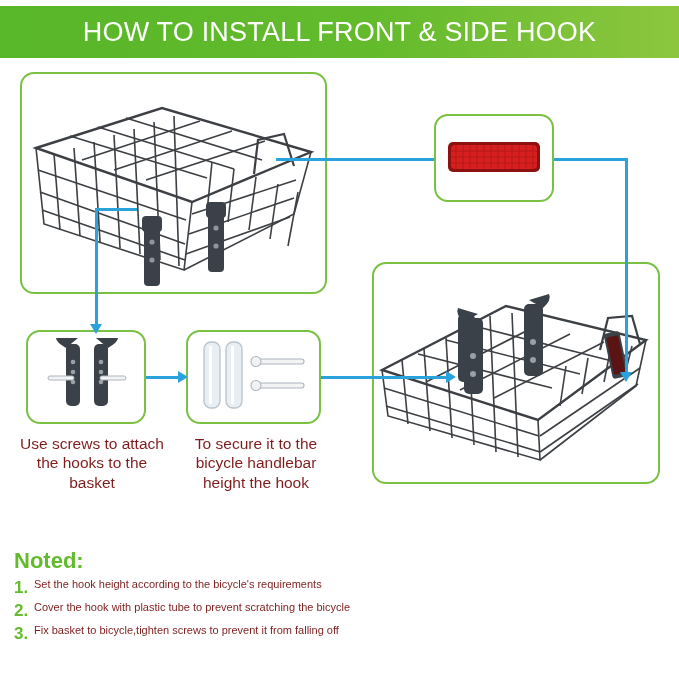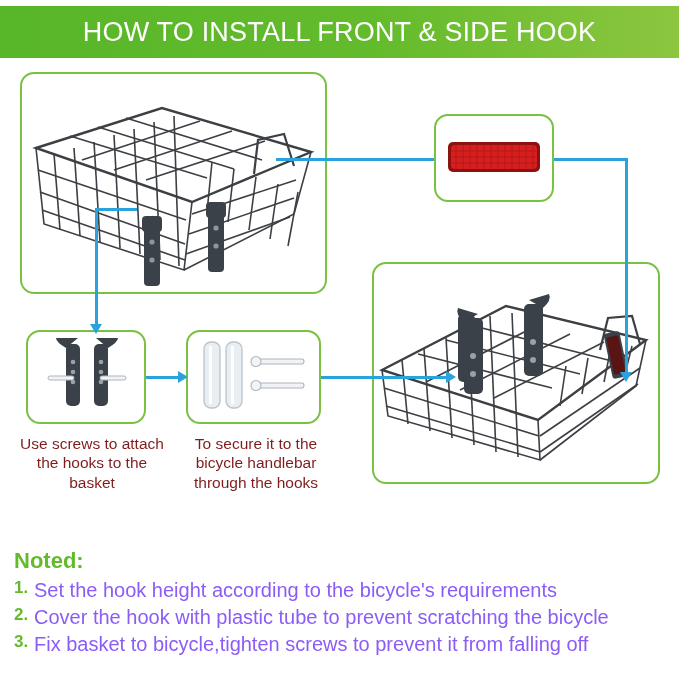--- a/index.html
+++ b/index.html
@@ -98,22 +98,22 @@
     margin-bottom: 3px;
   }
   .note-num {
     color: #63bb2c;
     font-size: 17px;
     font-weight: bold;
     width: 20px;
     flex: none;
   }
   .note-text {
-    color: #8b5cf6;
-    font-size: 20px;
+    color: #7f1d1d;
+    font-size: 11px;
     line-height: 1.2;
   }
 
   
   .wire { stroke: #3c3f43; fill: none; }
   .hookdark { fill: #3a4148; }
   .tube { fill: #e9eef2; stroke: #b9c4cc; }
   .screwbody { fill: #f1f3f5; stroke: #aeb6bd; }
 </style>
 </head>
@@ -326,21 +326,21 @@
   <div class="line" style="left:95px; top:208px; width:42px; height:3px;"></div>
   <div class="arrow arrow-down" style="left:90px; top:324px;"></div>
 
   <div class="line" style="left:146px; top:376px; width:34px; height:3px;"></div>
   <div class="arrow arrow-right" style="left:178px; top:371px;"></div>
 
   <div class="line" style="left:321px; top:376px; width:128px; height:3px;"></div>
   <div class="arrow arrow-right" style="left:446px; top:371px;"></div>
 
   <div class="caption" style="left:14px; top:434px; width:156px;">Use screws to attach the hooks to the basket</div>
-  <div class="caption" style="left:176px; top:434px; width:160px;">To secure it to the bicycle handlebar through the hooks</div>
+  <div class="caption" style="left:176px; top:434px; width:160px;">To secure it to the bicycle handlebar height the hook</div>
 
   <div class="notes">
     <div class="notes-title">Noted:</div>
 
     <div class="note-row">
       <div class="note-num">1.</div>
       <div class="note-text">Set the hook height according to the bicycle's requirements</div>
     </div>
     <div class="note-row">
       <div class="note-num">2.</div>

